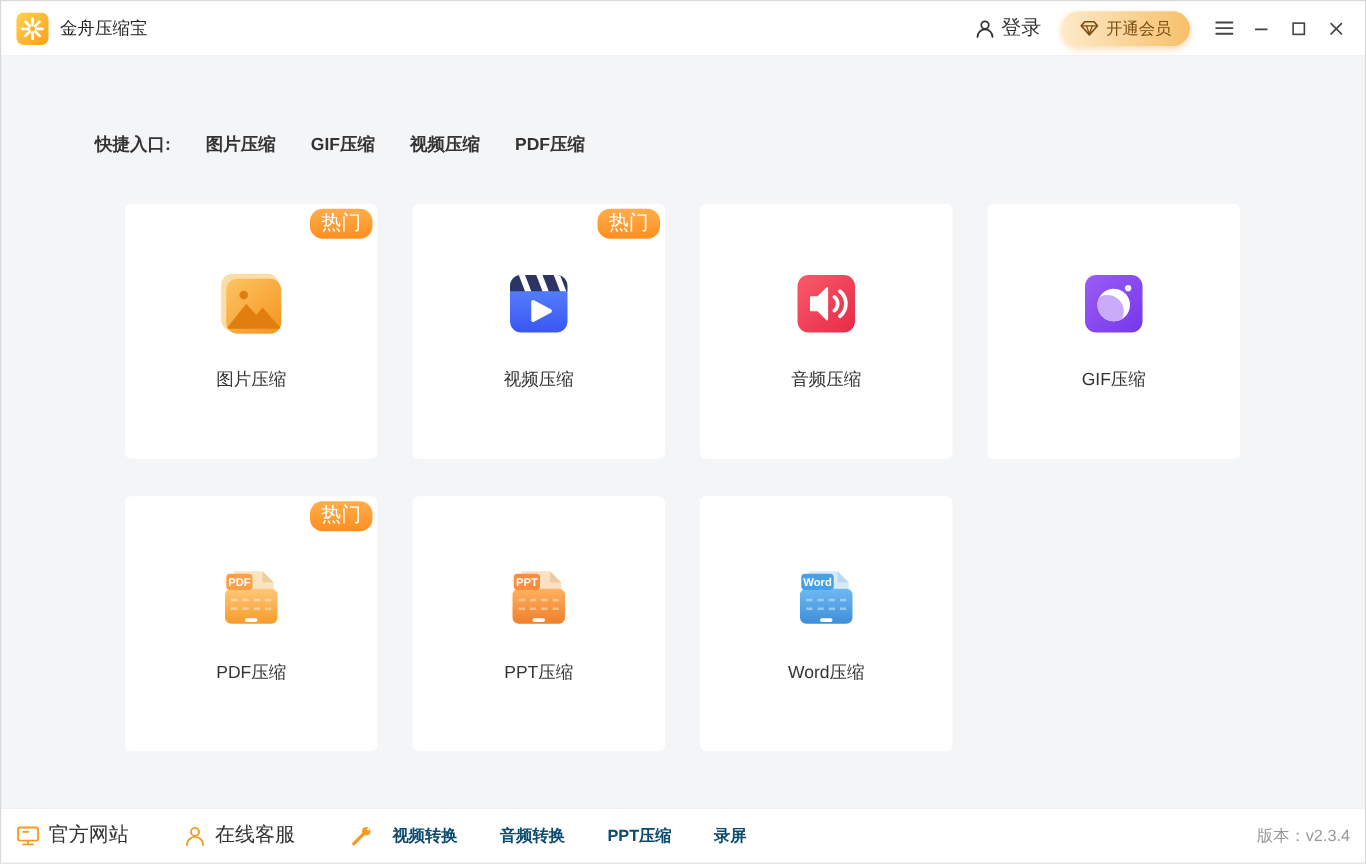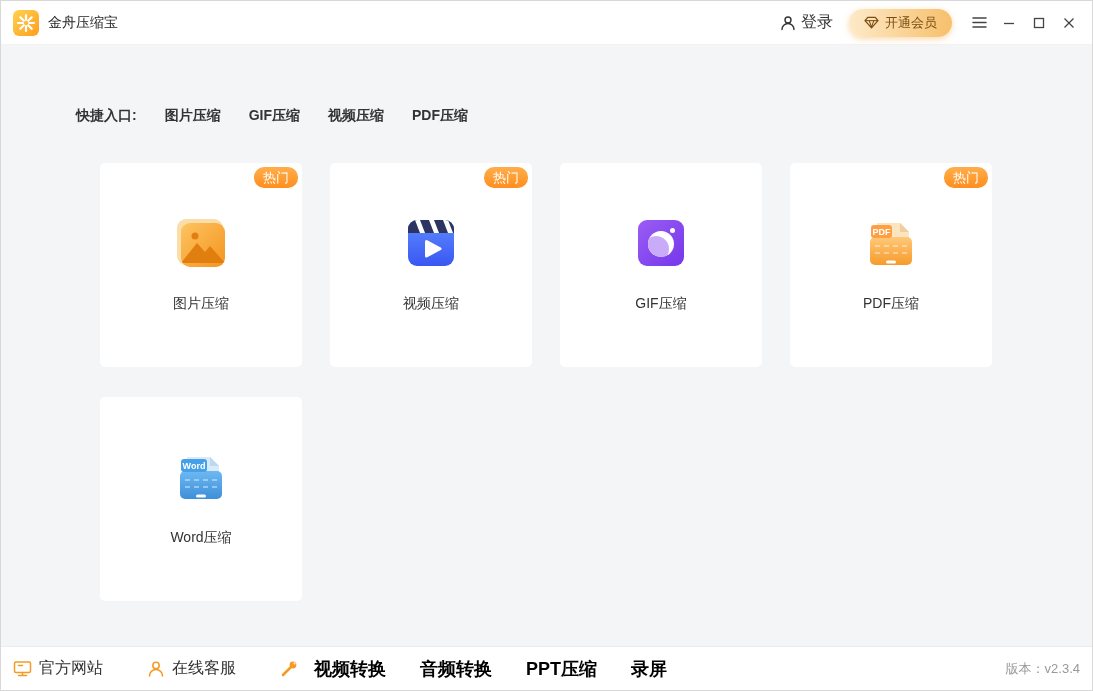--- a/index.html
+++ b/index.html
@@ -26,34 +26,34 @@
   
   .content { flex:1; position:relative; }
   .quick-row { display:flex; align-items:flex-end; gap:28px; margin:62px 0 0 75px; }
   .quick-label { font-size:14px; font-weight:700; color:#333; }
   .quick-link { font-size:14px; font-weight:700; color:#333; cursor:pointer; }
 
   .grid { margin:38px 0 0 99px; display:grid; grid-template-columns:repeat(4,202px);
     column-gap:28px; row-gap:30px; }
   .card { width:202px; height:204px; background:#fff; border-radius:5px; position:relative;
     display:flex; flex-direction:column; align-items:center; cursor:pointer; }
-  .hot-badge { position:absolute; top:4px; right:4px; color:#fff; font-size:13px;
+  .hot-badge { position:absolute; top:4px; right:4px; color:#fff; font-size:16px;
     line-height:1; padding:4px 9px; border-radius:10px;
     background:linear-gradient(180deg,#ffae4c,#ff8e1e);text-align:center; }
   .card-icon { margin-top:54px; width:52px; height:52px; }
   .card-icon svg { display:block; }
   .card-label { margin-top:26px; font-size:14px; color:#333; }
 
   
   .footer { flex:0 0 44px; background:#fff; border-top:1px solid #ececec;
     display:flex; align-items:center; padding:0 12px; }
   .footer-item { display:flex; align-items:center; gap:7px; font-size:16px; color:#333;
     cursor:pointer; margin-right:44px; }
   .tools-icon-wrap { margin-right:16px; display:flex; align-items:center; }
-  .tool-link { font-size:18px; font-weight:700; color:#000000; margin-right:34px; cursor:pointer; }
+  .tool-link { font-size:13px; font-weight:700; color:#0c4a6e; margin-right:34px; cursor:pointer; }
   .footer-spacer { flex:1; }
   .version { font-size:13px; color:#999; }
 
   .tag-text { font-size:9px; font-weight:700; fill:#fff; }
 </style>
 </head>
 <body>
 
 <div class="window">
 
@@ -180,20 +180,37 @@
               <polygon points="10,3 15,3 20,16 15,16" fill="#fff"></polygon>
               <polygon points="24,3 29,3 34,16 29,16" fill="#fff"></polygon>
               <polygon points="38,3 43,3 48,16 43,16" fill="#fff"></polygon>
             </g>
             <path d="M21.5 24.5 L35 31.8 L21.5 39 Z" fill="#fff" stroke="#fff" stroke-width="3" stroke-linejoin="round"></path>
           </svg>
         </div>
         <span class="card-label">视频压缩</span>
       </div>
 
+      <div class="card">
+        <div class="card-icon">
+          <svg width="52" height="52" viewBox="0 0 52 52">
+            <defs>
+                <linearGradient id="g-aud" x1="0" y1="0" x2="1" y2="1">
+              <stop offset="0" stop-color="#f85a6a"></stop>
+                  <stop offset="1" stop-color="#e82a48"></stop>
+                </linearGradient>
+              </defs>
+            <rect x="3" y="3" width="46" height="46" rx="9" fill="url(#g-aud)"></rect>
+            <path d="M13 21 Q13 20 14 20 H19 L26 13 Q27.5 11.8 27.5 14 V38 Q27.5 40.2 26 39 L19 32 H14 Q13 32 13 31 Z" fill="#fff"></path>
+            <path d="M32.5 20.5 a7 7 0 0 1 0 11" stroke="#fff" stroke-width="3" fill="none" stroke-linecap="round"></path>
+            <path d="M37 16 a13 13 0 0 1 0 20" stroke="#fff" stroke-width="3" fill="none" stroke-linecap="round"></path>
+          </svg>
+        </div>
+        <span class="card-label">音频压缩</span>
+      </div>
 
       <div class="card">
         <div class="card-icon">
           <svg width="52" height="52" viewBox="0 0 52 52">
             <defs>
               <linearGradient id="g-gif" x1="0" y1="0" x2="1" y2="1">
                 <stop offset="0" stop-color="#9a5df5"></stop>
                   <stop offset="1" stop-color="#7537ea"></stop>
                 </linearGradient>
               <clipPath id="c-gif">
@@ -225,20 +242,41 @@
             <line x1="10" y1="29" x2="42" y2="29" stroke="#fff" opacity=".4" stroke-width="2" stroke-dasharray="5 4"></line>
             <line x1="10" y1="36" x2="42" y2="36" stroke="#fff" opacity=".4" stroke-width="2" stroke-dasharray="5 4"></line>
             <rect x="21" y="43.5" width="10" height="3" rx="1.5" fill="#fff"></rect>
             <rect x="6" y="8" width="21" height="13" rx="3" fill="#ff9f43"></rect>
             <text class="tag-text" x="16.5" y="17.5" text-anchor="middle">PDF</text>
           </svg>
         </div>
         <span class="card-label">PDF压缩</span>
       </div>
 
+      <div class="card">
+        <div class="card-icon">
+          <svg width="52" height="52" viewBox="0 0 52 52">
+            <defs>
+                <linearGradient id="g-ppt" x1="0" y1="0" x2="0" y2="1">
+              <stop offset="0" stop-color="#ffb15e"></stop>
+                  <stop offset="1" stop-color="#ef7f2b"></stop>
+                </linearGradient>
+              </defs>
+            <path d="M12 6 H35 L44 15 V42 H12 Z" fill="#fbe0c4"></path>
+            <path d="M35 6 L44 15 H35 Z" fill="#efc9a2"></path>
+            <rect x="5" y="20" width="42" height="28" rx="5" fill="url(#g-ppt)"></rect>
+            <line x1="10" y1="29" x2="42" y2="29" stroke="#fff" opacity=".4" stroke-width="2" stroke-dasharray="5 4"></line>
+            <line x1="10" y1="36" x2="42" y2="36" stroke="#fff" opacity=".4" stroke-width="2" stroke-dasharray="5 4"></line>
+            <rect x="21" y="43.5" width="10" height="3" rx="1.5" fill="#fff"></rect>
+            <rect x="6" y="8" width="21" height="13" rx="3" fill="#ff8b3d"></rect>
+            <text class="tag-text" x="16.5" y="17.5" text-anchor="middle">PPT</text>
+          </svg>
+        </div>
+        <span class="card-label">PPT压缩</span>
+      </div>
 
       <div class="card">
         <div class="card-icon">
           <svg width="52" height="52" viewBox="0 0 52 52">
             <defs>
                 <linearGradient id="g-word" x1="0" y1="0" x2="0" y2="1">
               <stop offset="0" stop-color="#6cb9f3"></stop>
                   <stop offset="1" stop-color="#3e8fd9"></stop>
                 </linearGradient>
               </defs>

